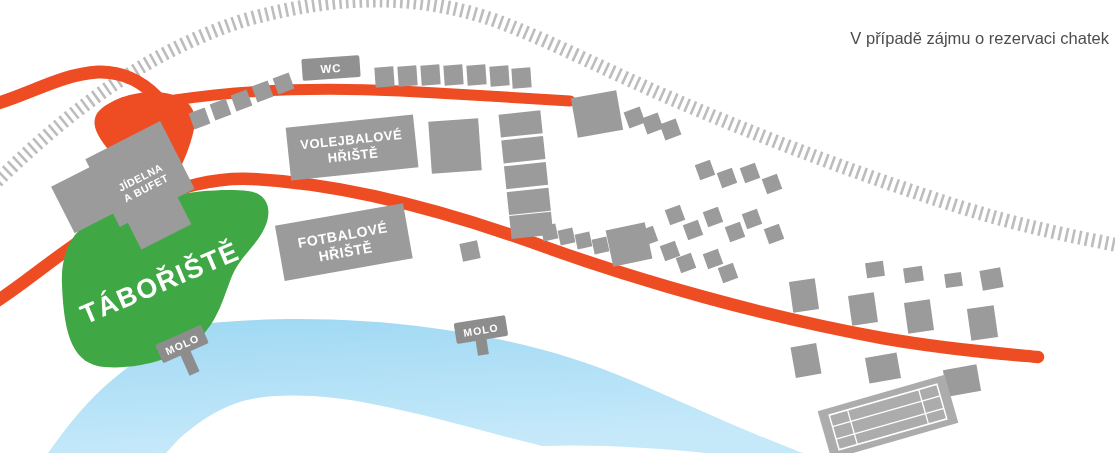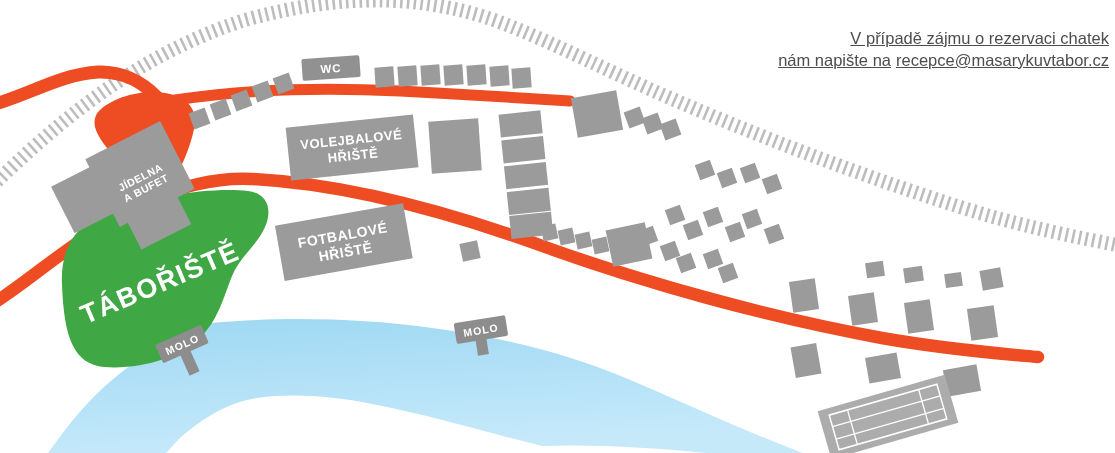--- a/index.html
+++ b/index.html
@@ -1,20 +1,20 @@
 <!DOCTYPE html>
 <html><head>
 <meta charset="utf-8">
 <style>
   html,body{margin:0;padding:0;background:#ffffff;}
   .canvas{position:relative;width:1115px;height:453px;background:#ffffff;overflow:hidden;
           font-family:"Liberation Sans", sans-serif;}
   .canvas svg{position:absolute;left:0;top:0;}
-  .note{position:absolute;top:27px;right:6px;text-align:right;color:#4D4D4F;
-        font-size:16.5px;line-height:22px;font-family:"Liberation Sans",sans-serif;text-decoration:underline;}
+  .note{position:absolute;top:27px;right:6px;color:#4D4D4F;
+        font-size:16.5px;line-height:22px;font-family:"Liberation Sans",sans-serif;}
   .note a.email{color:#4D4D4F;text-decoration:underline;padding-left:5px;cursor:pointer;}
   text{font-family:"Liberation Sans",sans-serif;fill:#ffffff;font-weight:bold;}
 </style>
 </head>
 <body>
 
 <div class="canvas">
 
 <svg width="1115" height="453" viewBox="0 0 1115 453">
   <defs>
@@ -157,18 +157,15 @@
 
   <g transform="rotate(-9 481 330)">
     <rect x="474" y="337" width="11" height="18" fill="#8D8D8D"></rect>
     <rect x="455" y="319" width="52" height="21" rx="2" fill="#8D8D8D"></rect>
     <text x="481" y="334" font-size="10.5" letter-spacing="1" text-anchor="middle">MOLO</text>
   </g>
 </svg>
 
   <div class="note">
     <div>V případě zájmu o rezervaci chatek</div>
-    <div>
-      <span>nám napište na</span><a class="email">recepce@masarykuvtabor.cz</a>
-    </div>
   </div>
 
 </div>
 
 </body></html>

